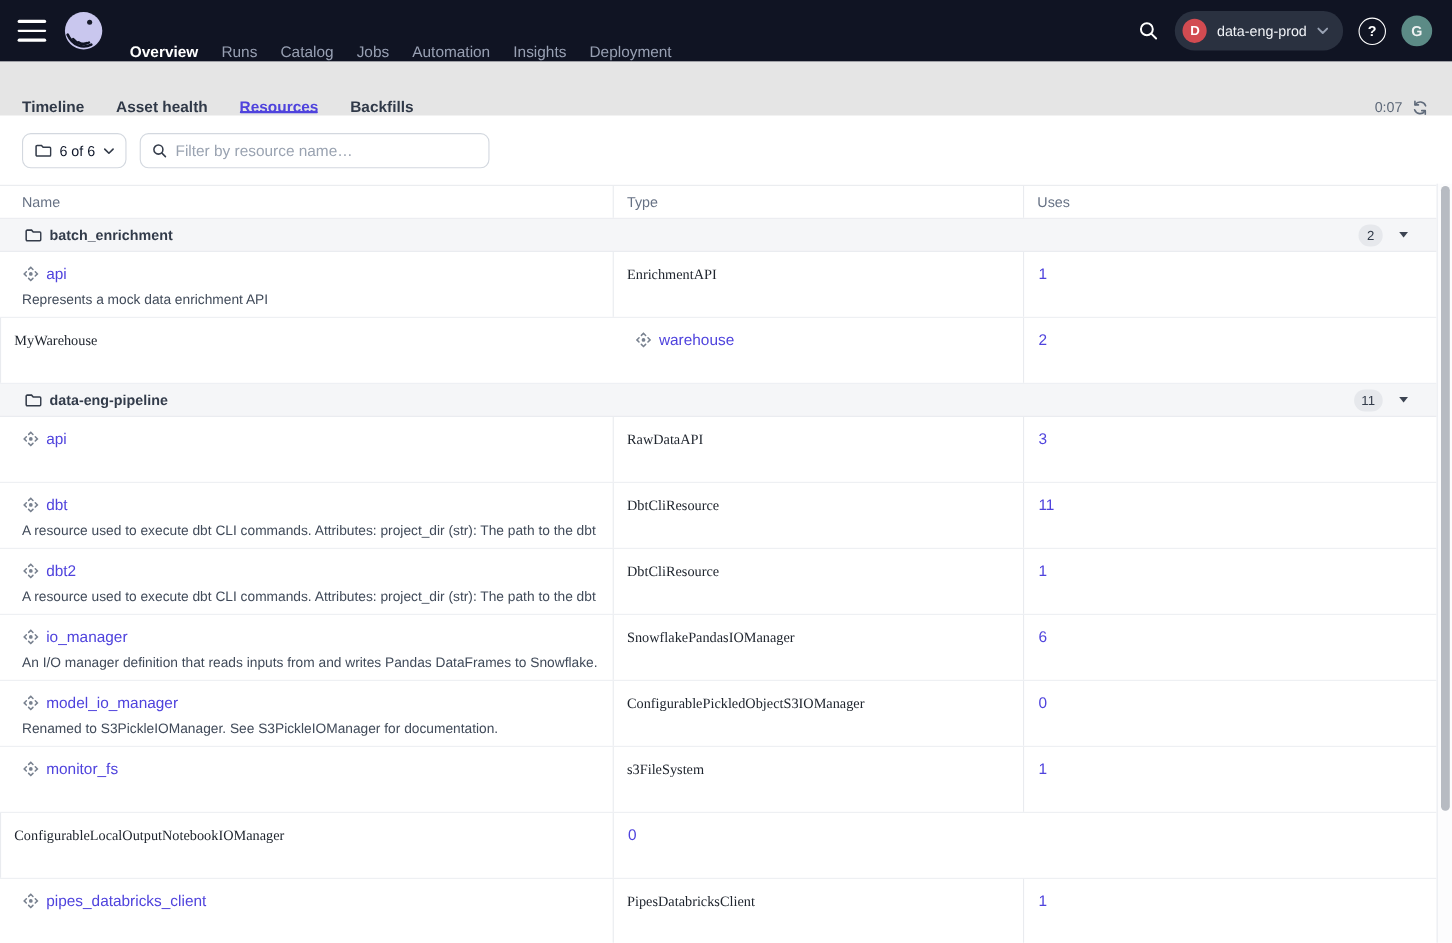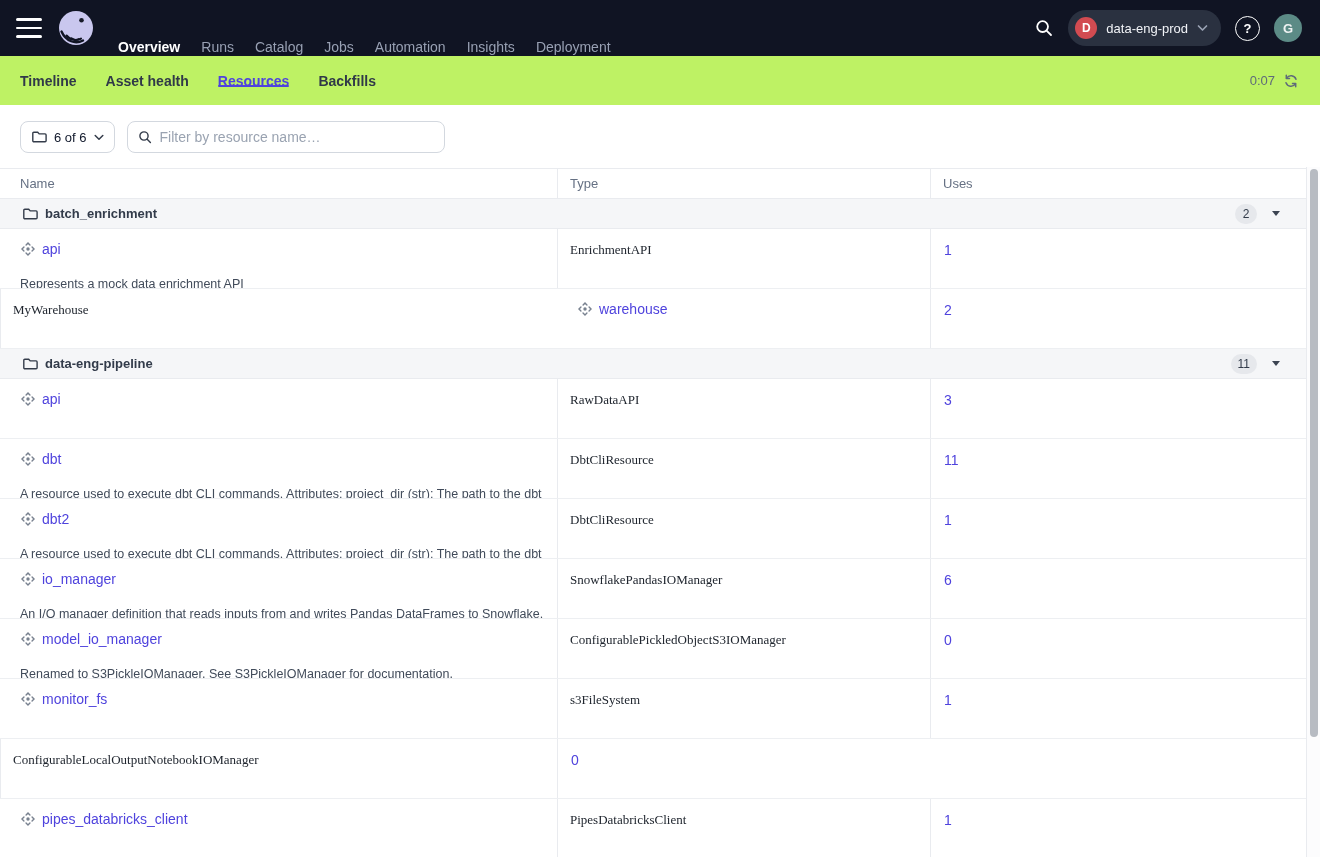--- a/index.html
+++ b/index.html
@@ -16,21 +16,21 @@
   .nav-item.active { color:#ffffff; font-weight:600; }
   .nav-right { margin-left:auto; display:flex; align-items:center; gap:14px; }
   .icon-btn { background:none; border:none; cursor:pointer; display:flex; align-items:center; }
   .deploy-pill { display:flex; align-items:center; gap:9px; background:#2a3140; border:none; border-radius:18px; height:36px; padding:0 13px 0 7px; cursor:pointer; }
   .deploy-badge { width:22px; height:22px; border-radius:50%; background:#d24b51; color:#fff; font-size:12px; font-weight:700; display:flex; align-items:center; justify-content:center; }
   .deploy-name { color:#f1f3f7; font-size:13px; font-weight:500; }
   .help-btn { width:25px; height:25px; border-radius:50%; border:1.8px solid #fff; background:none; color:#fff; font-size:13px; font-weight:700; display:flex; align-items:center; justify-content:center; cursor:pointer; }
   .avatar { width:28px; height:28px; border-radius:50%; border:none; background:#5c8b86; color:#eef2f2; font-size:13px; font-weight:600; display:flex; align-items:center; justify-content:center; cursor:pointer; }
 
   
-  .tabstrip { height:49px; background:#bef264; display:flex; align-items:center; padding:0 22px 0 20px; }
+  .tabstrip { height:49px; background:#e5e5e5; display:flex; align-items:flex-end; padding:0 22px 0 20px; }
   .tabs { display:flex; gap:29px; }
   .tab { position:relative; display:flex; align-items:center; font-size:14px; font-weight:600; color:#303948; cursor:pointer; }
   .tab.active { color:#4f43dd; }
   .tab.active::after { content:""; position:absolute; left:0; right:0; bottom:2px; height:2px; background:#4f43dd; border-radius:1px; }
   .timer { margin-left:auto; display:flex; align-items:center; gap:9px; color:#5f6a7a; font-size:13px; }
 
   
   .filter-row { display:flex; align-items:center; gap:12px; padding:16px 0 0 20px; }
   .count-btn { display:flex; align-items:center; gap:7px; height:32px; padding:0 10px; background:#fff; border:1px solid #d3d8df; border-radius:8px; font-size:13px; font-weight:500; color:#0f172a; cursor:pointer; }
   .search-box { display:flex; align-items:center; gap:8px; width:318px; height:32px; border:1px solid #d3d8df; border-radius:8px; padding:0 10px; background:#fff; }
@@ -47,21 +47,21 @@
   .group-row { height:30px; background:#f5f6f8; border-bottom:1px solid #e9ebef; display:flex; align-items:center; padding:0 26px 0 22px; cursor:pointer; }
   .group-label { font-size:13px; font-weight:700; color:#323b4a; margin-left:7px; }
   .group-right { margin-left:auto; display:flex; align-items:center; gap:15px; }
   .badge { background:#e6e8ec; border-radius:10px; height:20px; min-width:22px; padding:0 7px; font-size:12px; font-weight:500; color:#323b4a; display:flex; align-items:center; justify-content:center; }
   .caret { width:0; height:0; border-left:4.5px solid transparent; border-right:4.5px solid transparent; border-top:5.5px solid #3c4452; cursor:pointer; }
   .data-row { height:60px; border-bottom:1px solid #edeff2; }
   .td { overflow:hidden; }
   .name-cell { padding:12px 14px 0 20px; }
   .row-title { display:flex; align-items:center; gap:6px; }
   .res-link { font-size:14px; font-weight:500; color:#4f43dd; text-decoration:none; cursor:pointer; }
-  .row-desc { margin-top:20px; font-size:12.5px; color:#414b5a; white-space:nowrap; overflow:hidden; }
+  .row-desc { margin-top:8px; font-size:12.5px; color:#414b5a; white-space:nowrap; overflow:hidden; }
   .type-cell { padding:13px 12px 0 12px; font-family:Liberation Serif, serif; font-size:13px; color:#20262f; }
   .uses-cell { padding:12px 0 0 13px; }
   .uses-link { font-size:14px; color:#4f43dd; text-decoration:none; cursor:pointer; }
   .icon16 { width:16px; height:16px; display:inline-flex; flex:none; }
 
   
   .scrollbar { position:absolute; top:167px; right:0; bottom:0; width:14px; background:#fcfcfd; border-left:1px solid #e9ebef; }
   .scroll-thumb { position:absolute; left:2.5px; top:2px; width:8px; height:568px; border-radius:4px; background:#b7bbc2; cursor:grab; }
 </style>
 </head>

